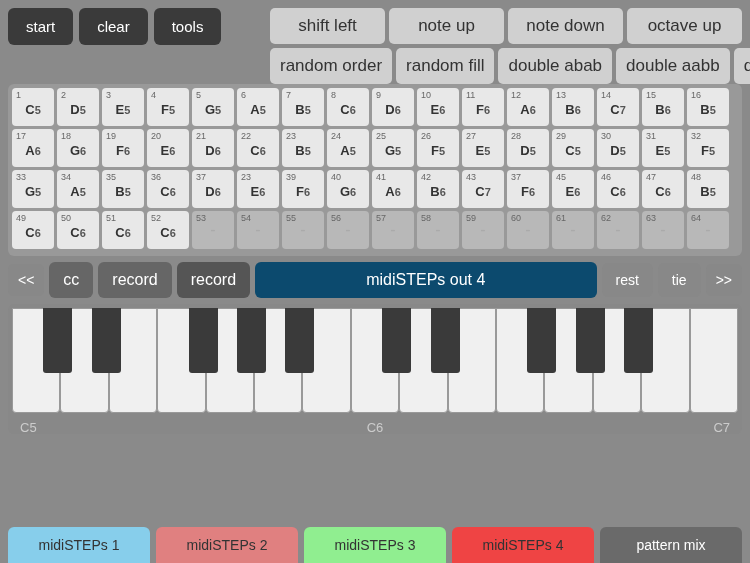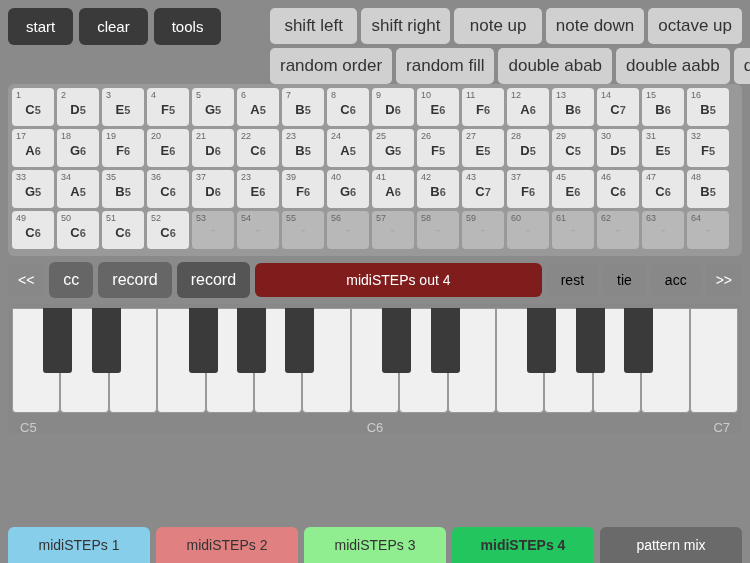--- a/index.html
+++ b/index.html
@@ -118,33 +118,33 @@
       border: none;
       border-radius: 6px;
       padding: 9px 14px;
       font-size: 16px;
       cursor: pointer;
     }
     .bottom-btn.active {
       background: #555;
     }
     .midi-out-btn {
-      background: #7f1d1d;
+      background: #0c4a6e;
       color: #fff;
       border: none;
       border-radius: 6px;
       padding: 9px 16px;
-      font-size: 14px;
+      font-size: 16px;
       cursor: pointer;
       flex: 1;
       text-align: center;
     }
     .rest-btn, .tie-btn, .acc-btn {
       background: #888;
-      color: #000000;
+      color: #ffffff;
       border: none;
       border-radius: 6px;
       padding: 9px 14px;
       font-size: 14px;
       cursor: pointer;
     }
 
     
     .piano-container {
       background: #888;
@@ -180,21 +180,21 @@
       border: none;
       border-radius: 6px 6px 0 0;
       font-size: 14px;
       font-weight: 500;
       cursor: pointer;
       text-align: center;
     }
     .tab-btn.tab-1 { background: #87ceeb; color: #333; }
     .tab-btn.tab-2 { background: #e08080; color: #333; }
     .tab-btn.tab-3 { background: #90ee90; color: #333; }
-    .tab-btn.tab-4 { background: #22c55e; color: #333; font-weight: 700; }
+    .tab-btn.tab-4 { background: #ef4444; color: #333; font-weight: 400; }
     .tab-btn.tab-5 { background: #6a6a6a; color: #fff; }
     .piano-wrapper {
       position: relative;
       width: 100%;
       height: 110px;
     }
 
     
     .top-area {
       display: flex;
@@ -210,21 +210,20 @@
 
   <div style="display:flex; gap:6px; align-items:flex-start;">
     <button class="top-btn">start</button>
     <button class="top-btn">clear</button>
     <button class="top-btn">tools</button>
   </div>
 
   <div class="right-toolbar">
     <div class="toolbar-row">
       <button class="toolbar-small-btn">shift left</button>
-      <button class="toolbar-small-btn">shift right</button>
       <button class="toolbar-small-btn">note up</button>
       <button class="toolbar-small-btn">note down</button>
       <button class="toolbar-small-btn">octave up</button>
     </div>
     <div class="toolbar-row">
       <button class="toolbar-small-btn">random order</button>
       <button class="toolbar-small-btn">random fill</button>
       <button class="toolbar-small-btn">double abab</button>
       <button class="toolbar-small-btn">double aabb</button>
       <button class="toolbar-small-btn">double abba</button>
@@ -501,21 +500,20 @@
 </div>
 
 <div class="bottom-toolbar">
   <button class="nav-btn">&lt;&lt;</button>
   <button class="bottom-btn">cc</button>
   <button class="bottom-btn">record</button>
   <button class="bottom-btn active">record</button>
   <button class="midi-out-btn">midiSTEPs out 4</button>
   <button class="rest-btn">rest</button>
   <button class="tie-btn">tie</button>
-  <button class="acc-btn">acc</button>
   <button class="nav-btn">&gt;&gt;</button>
 </div>
 
 <div class="piano-container">
   <div class="piano-wrapper" id="piano-wrapper" style="position: relative; height: 110px;">
       <div style="display: flex; height: 105px; position: absolute; width: 100%;">
         <div style="flex: 1 1 0%; background: rgb(240, 240, 240); border: 1px solid rgb(153, 153, 153); border-radius: 0px 0px 4px 4px; cursor: pointer;"></div>
         <div style="flex: 1 1 0%; background: rgb(240, 240, 240); border: 1px solid rgb(153, 153, 153); border-radius: 0px 0px 4px 4px; cursor: pointer;"></div>
         <div style="flex: 1 1 0%; background: rgb(240, 240, 240); border: 1px solid rgb(153, 153, 153); border-radius: 0px 0px 4px 4px; cursor: pointer;"></div>
         <div style="flex: 1 1 0%; background: rgb(240, 240, 240); border: 1px solid rgb(153, 153, 153); border-radius: 0px 0px 4px 4px; cursor: pointer;"></div>

